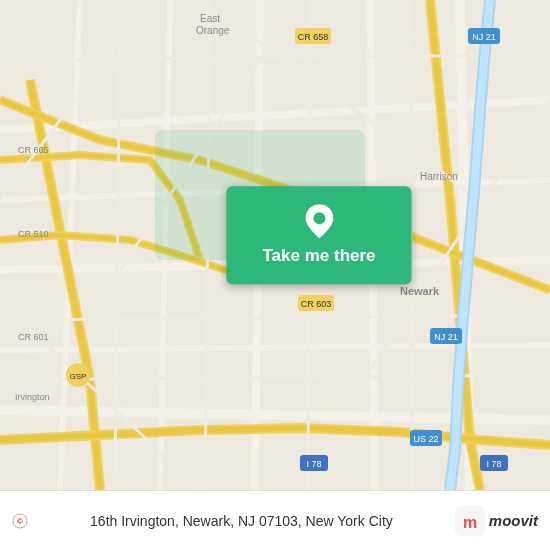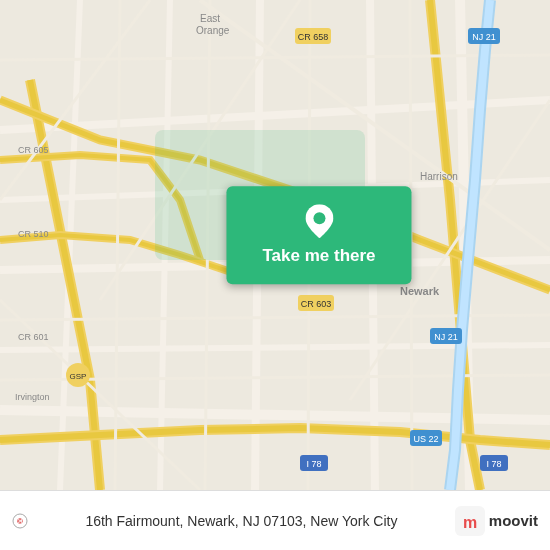--- a/index.html
+++ b/index.html
@@ -92,20 +92,21 @@
       align-items: center;
       gap: 4px;
       font-size: 16px;
       font-weight: bold;
     }
 
     .moovit-text {
       color: #333;
       font-size: 15px;
       font-weight: bold;
+      font-style: italic;
     }
   </style>
 </head>
 <body>
 
 <div id="map-container">
 
   <svg id="map-svg" viewBox="0 0 550 490" xmlns="http://www.w3.org/2000/svg">
 
     <rect width="550" height="490" fill="#ede9df"></rect>
@@ -212,21 +213,21 @@
 
 <div id="bottom-bar">
   <div id="attribution">
 
     <svg width="16" height="16" viewBox="0 0 16 16">
       <circle cx="8" cy="8" r="7" fill="white" stroke="#aaa" stroke-width="1"></circle>
       <text x="8" y="11" font-size="8" text-anchor="middle" fill="#c00" font-family="Arial" font-weight="bold">©</text>
     </svg>
   </div>
   <div id="address-label">
-    <span>16th Fairmount, Newark, NJ 07103, New York City</span>
+    <span>16th Irvington, Newark, NJ 07103, New York City</span>
   </div>
 
   <div id="moovit-logo">
     <svg width="30" height="30" viewBox="0 0 30 30">
       <rect width="30" height="30" rx="6" fill="#f5f5f5"></rect>
       <text x="15" y="22" font-size="16" text-anchor="middle" fill="#e84c4c" font-family="Arial" font-weight="bold">m</text>
     </svg>
     <span class="moovit-text">moovit</span>
   </div>
 </div>

